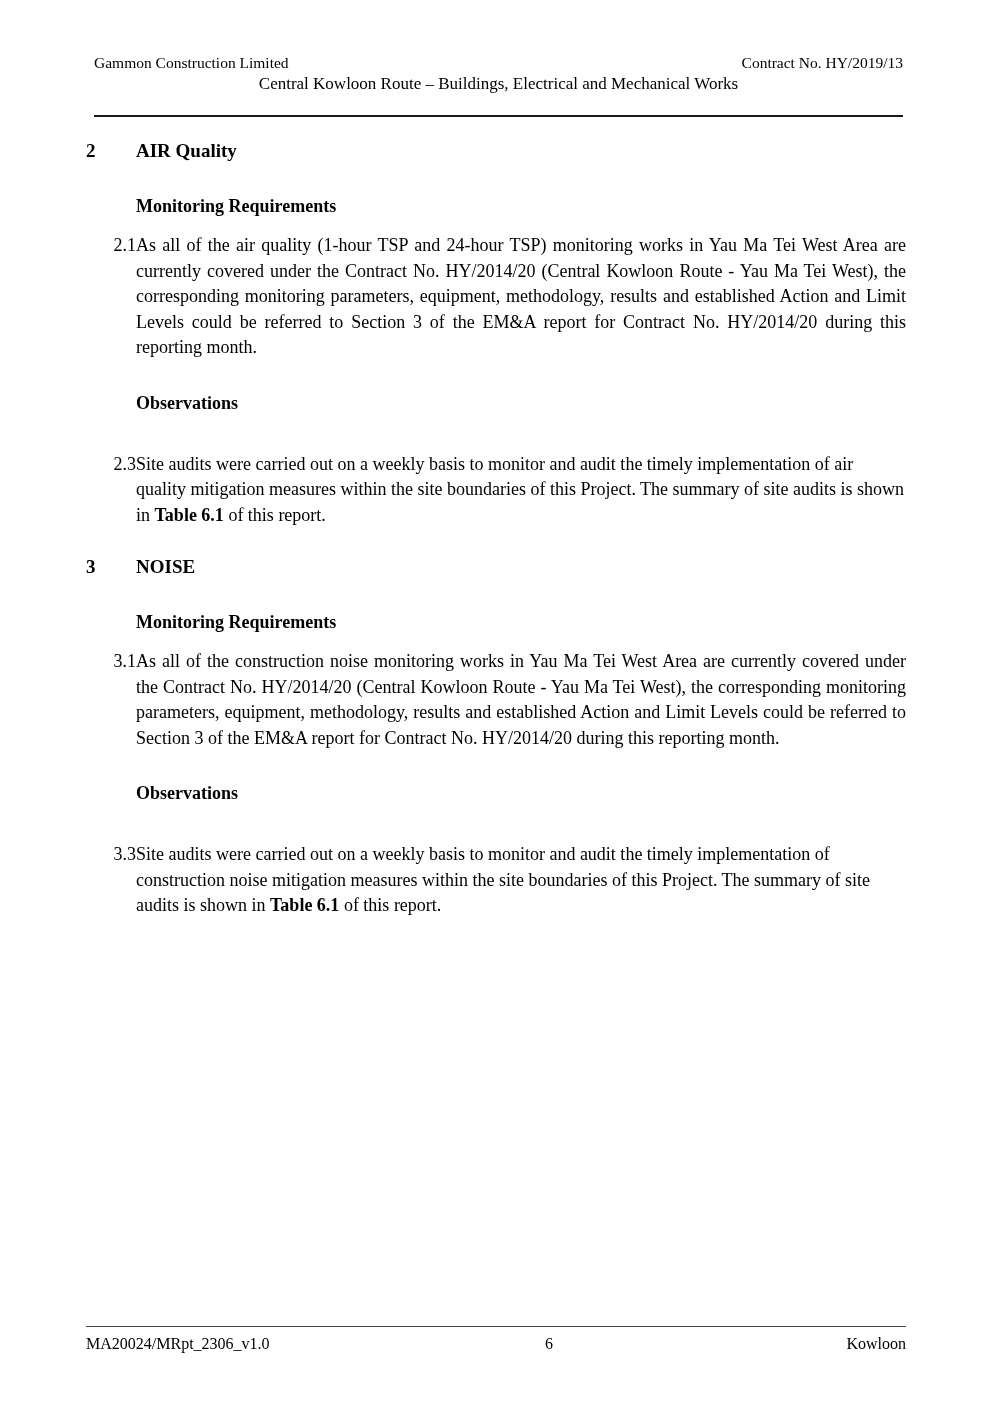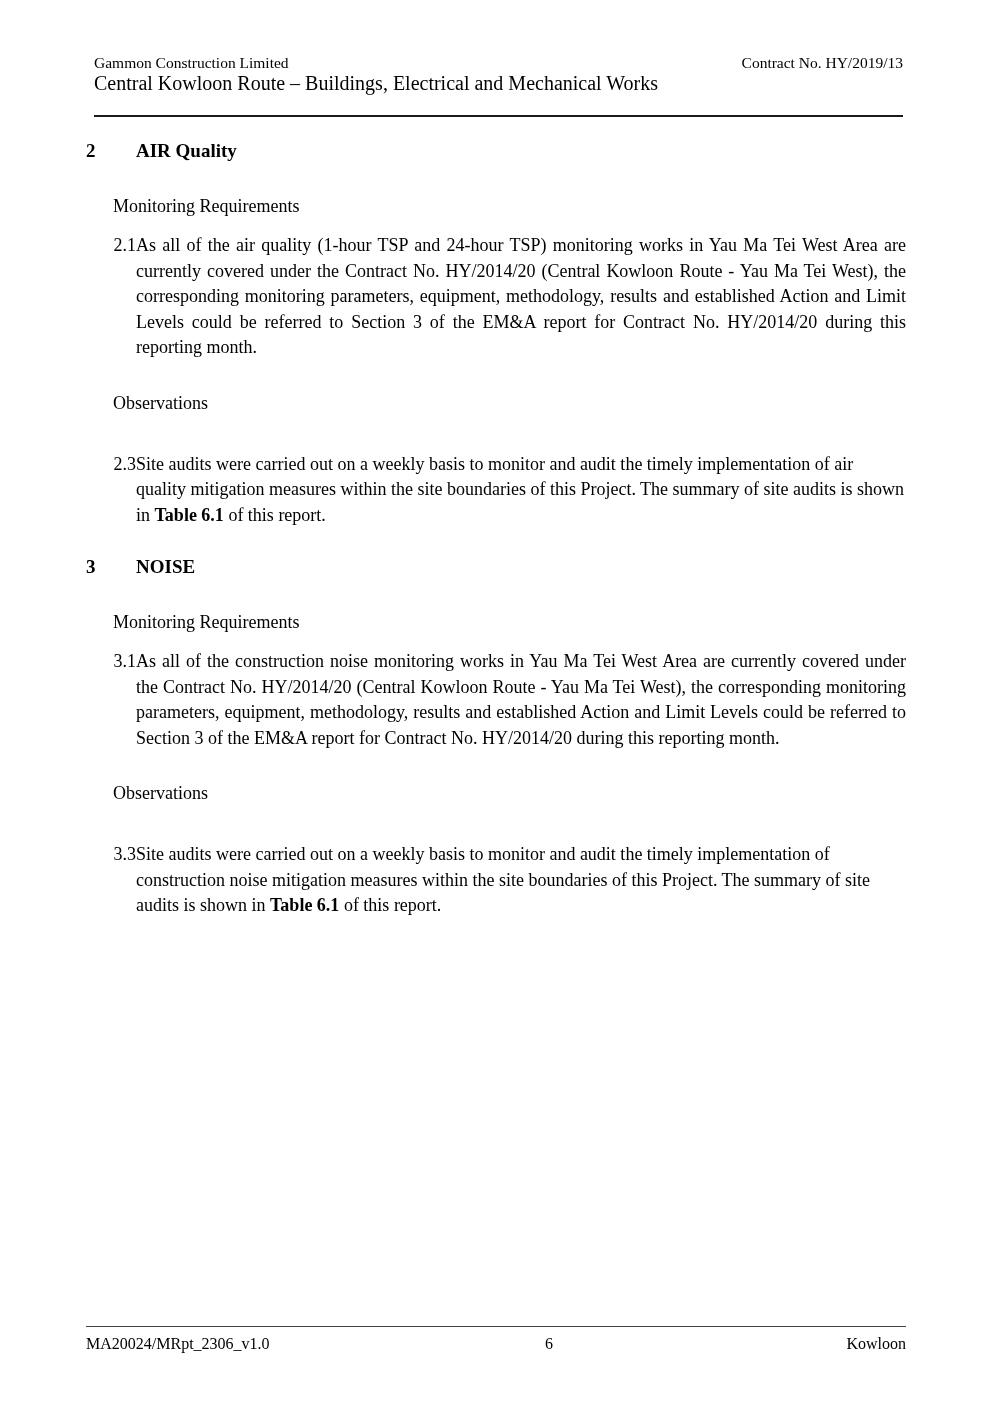--- a/index.html
+++ b/index.html
@@ -41,22 +41,22 @@
   }
   .header-left {
     text-align: left;
     white-space: nowrap;
   }
   .header-right {
     text-align: right;
     white-space: nowrap;
   }
   .header-line2 {
-    text-align: left;
-    font-size: 20px;
+    text-align: center;
+    font-size: 17px;
     line-height: 21px;
     white-space: nowrap;
   }
   .header-line3 {
     text-align: right;
     font-size: 15.5px;
     line-height: 21px;
     font-weight: bold;
     white-space: nowrap;
   }
@@ -86,22 +86,22 @@
   }
   .section-heading .num {
     width: 50px;
     flex: 0 0 50px;
   }
   .section-heading .ttl {
     flex: 1 1 auto;
   }
 
   .sub-heading {
-    margin-left: 27px;
-    font-weight: normal;
+    margin-left: 50px;
+    font-weight: bold;
     font-size: 18px;
     line-height: 25px;
   }
 
   .para {
     display: flex;
     font-size: 18px;
     line-height: 25.5px;
   }
   .para .num {

